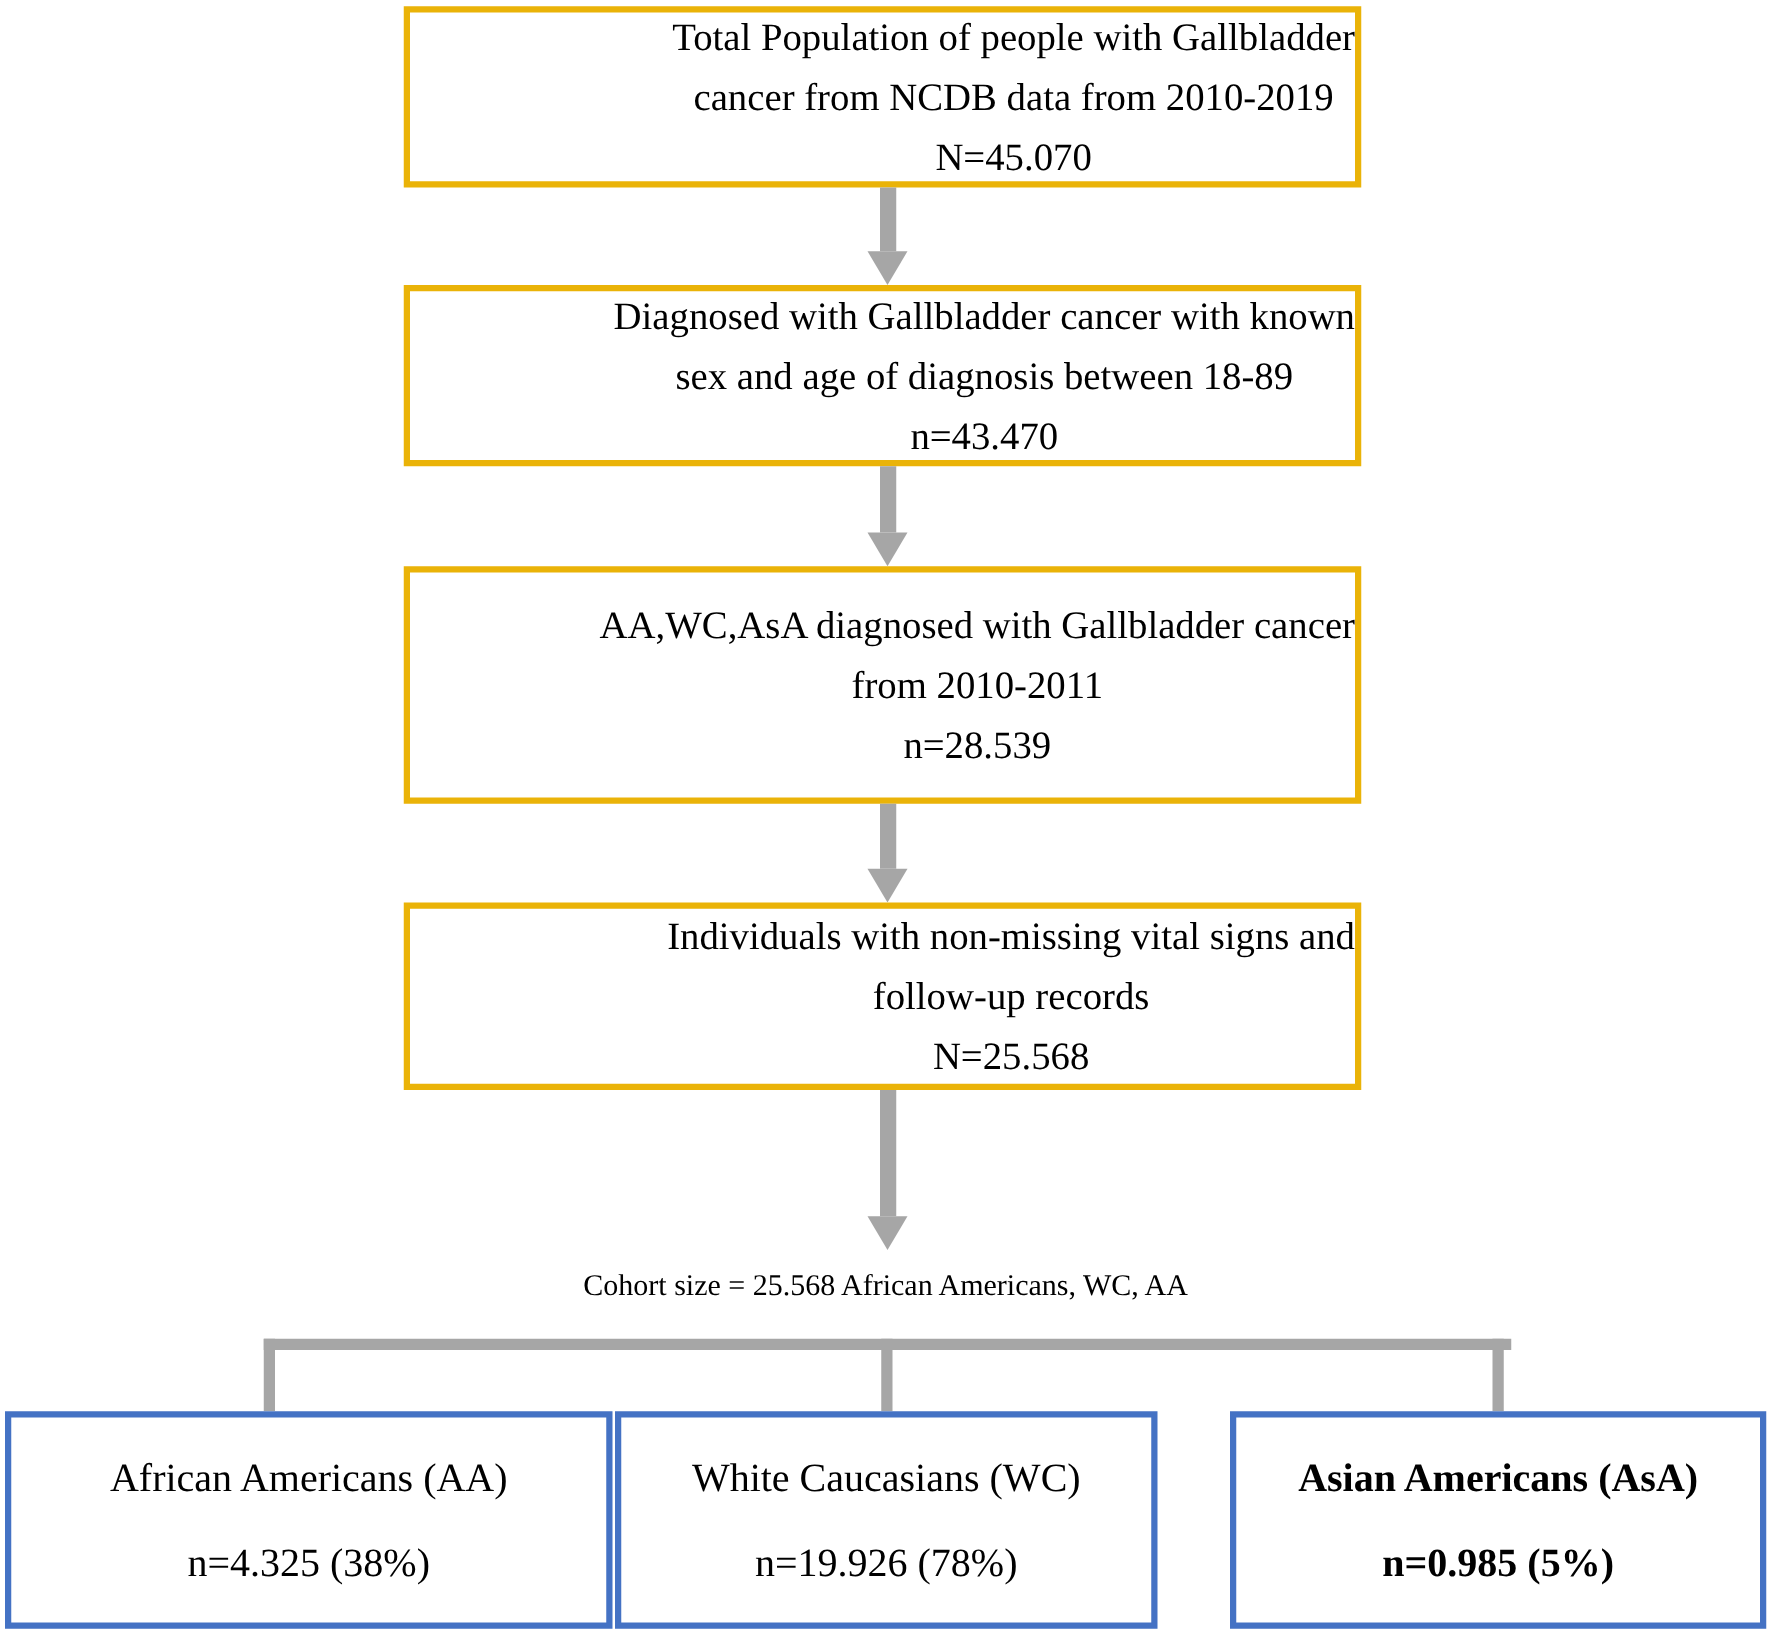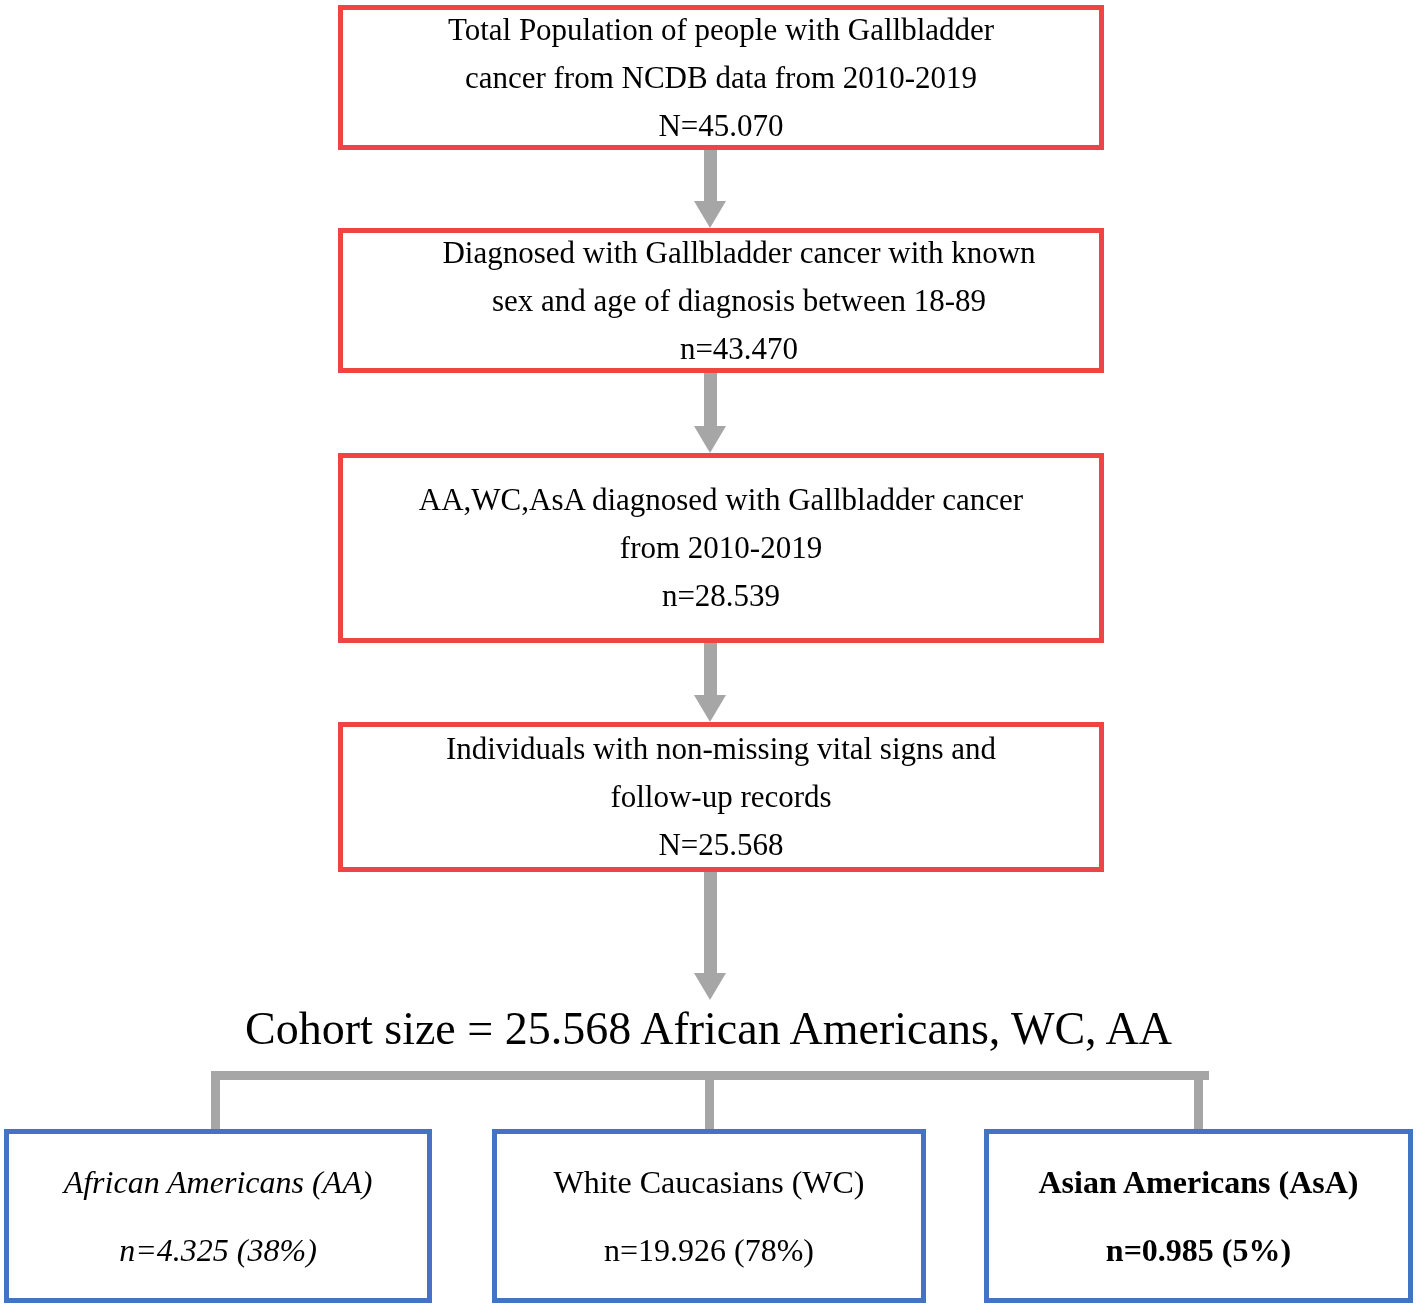--- a/index.html
+++ b/index.html
@@ -10,27 +10,26 @@
     position: relative;
     font-family: "Liberation Serif", "DejaVu Serif", serif;
     color: #000000;
     overflow: hidden;
   }
   .canvas { position: absolute; inset: 0; }
 
   
   .flow-box {
     position: absolute;
-    border: 5px solid #ef4444;
+    border: 5px solid #eab308;
     background: #ffffff;
     display: flex;
     align-items: center;
-    justify-content: center;
+    justify-content: flex-end;
     text-align: center;
-    margin-left: 15px;
   }
   .box-text {
     white-space: pre-line;
     font-size: 31px;
     line-height: 48px;
   }
 
   
   .arrow {
     position: absolute;
@@ -46,21 +45,21 @@
     border-right: 16px solid transparent;
     border-top: 27px solid #A6A6A6;
   }
 
   
   .cohort-label {
     position: absolute;
     left: 0; top: 1005px;
     width: 100%;
     text-align: center;
-    font-size: 46px;
+    font-size: 24px;
     line-height: 48px;
   }
 
   
   .conn { position: absolute; background: #A6A6A6; }
   .conn-h { left: 211px; top: 1071px; width: 998px; height: 9px; }
   .conn-v { width: 9px; top: 1071px; height: 58px; }
   .conn-v.left   { left: 211px; }
   .conn-v.middle { left: 705px; }
   .conn-v.right  { left: 1194px; }
@@ -103,21 +102,21 @@
 n=43.470</div>
   </div>
 
   <div class="arrow" style="left:694px; top:373px; height:80px;">
     <div class="stem"></div>
     <div class="head"></div>
   </div>
 
   <div class="flow-box" style="left:323px; top:453px; width:766px; height:190px;">
     <div class="box-text">AA,WC,AsA diagnosed with Gallbladder cancer
-from 2010-2019
+from 2010-2011
 n=28.539</div>
   </div>
 
   <div class="arrow" style="left:694px; top:643px; height:79px;">
     <div class="stem"></div>
     <div class="head"></div>
   </div>
 
   <div class="flow-box" style="left:323px; top:722px; width:766px; height:150px;">
     <div class="box-text">Individuals with non-missing vital signs and
@@ -130,21 +129,21 @@
     <div class="head"></div>
   </div>
 
   <div class="cohort-label">Cohort size = 25.568 African Americans, WC, AA</div>
 
   <div class="conn conn-h"></div>
   <div class="conn conn-v left"></div>
   <div class="conn conn-v middle"></div>
   <div class="conn conn-v right"></div>
 
-  <div class="group-box" style="left:4px; width:428px;font-style:italic;">
+  <div class="group-box" style="left:4px; width:486px;">
     <div class="group-title">African Americans (AA)</div>
     <div class="group-count">n=4.325 (38%)</div>
   </div>
 
   <div class="group-box" style="left:492px; width:434px;">
     <div class="group-title">White Caucasians (WC)</div>
     <div class="group-count">n=19.926 (78%)</div>
   </div>
 
   <div class="group-box" style="left:984px; width:429px;font-weight:bold;">

